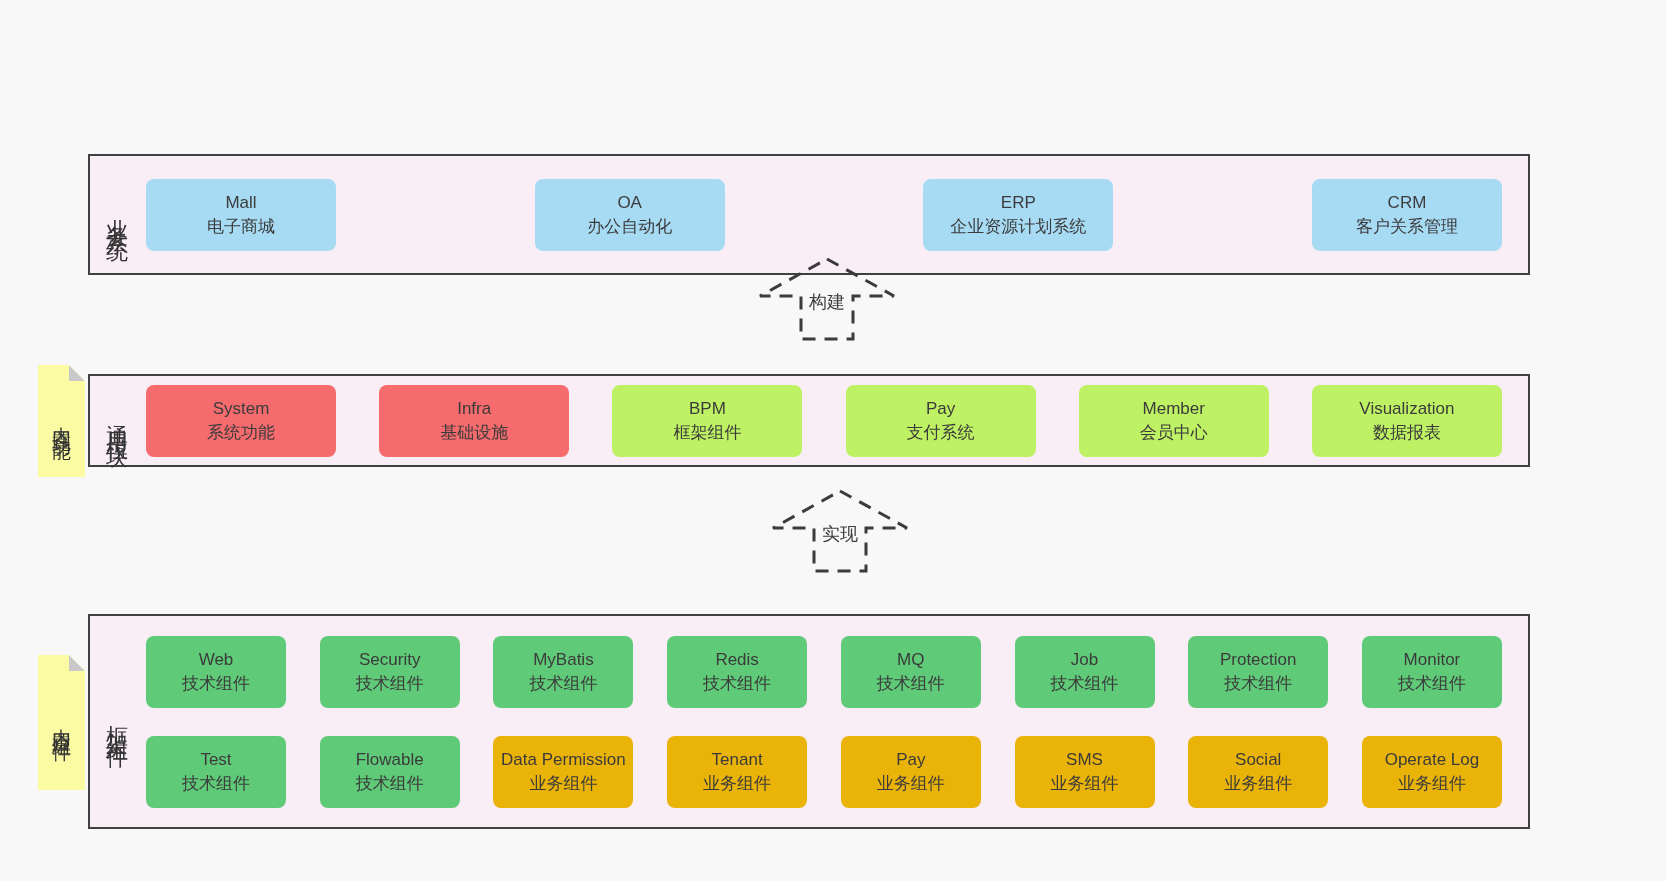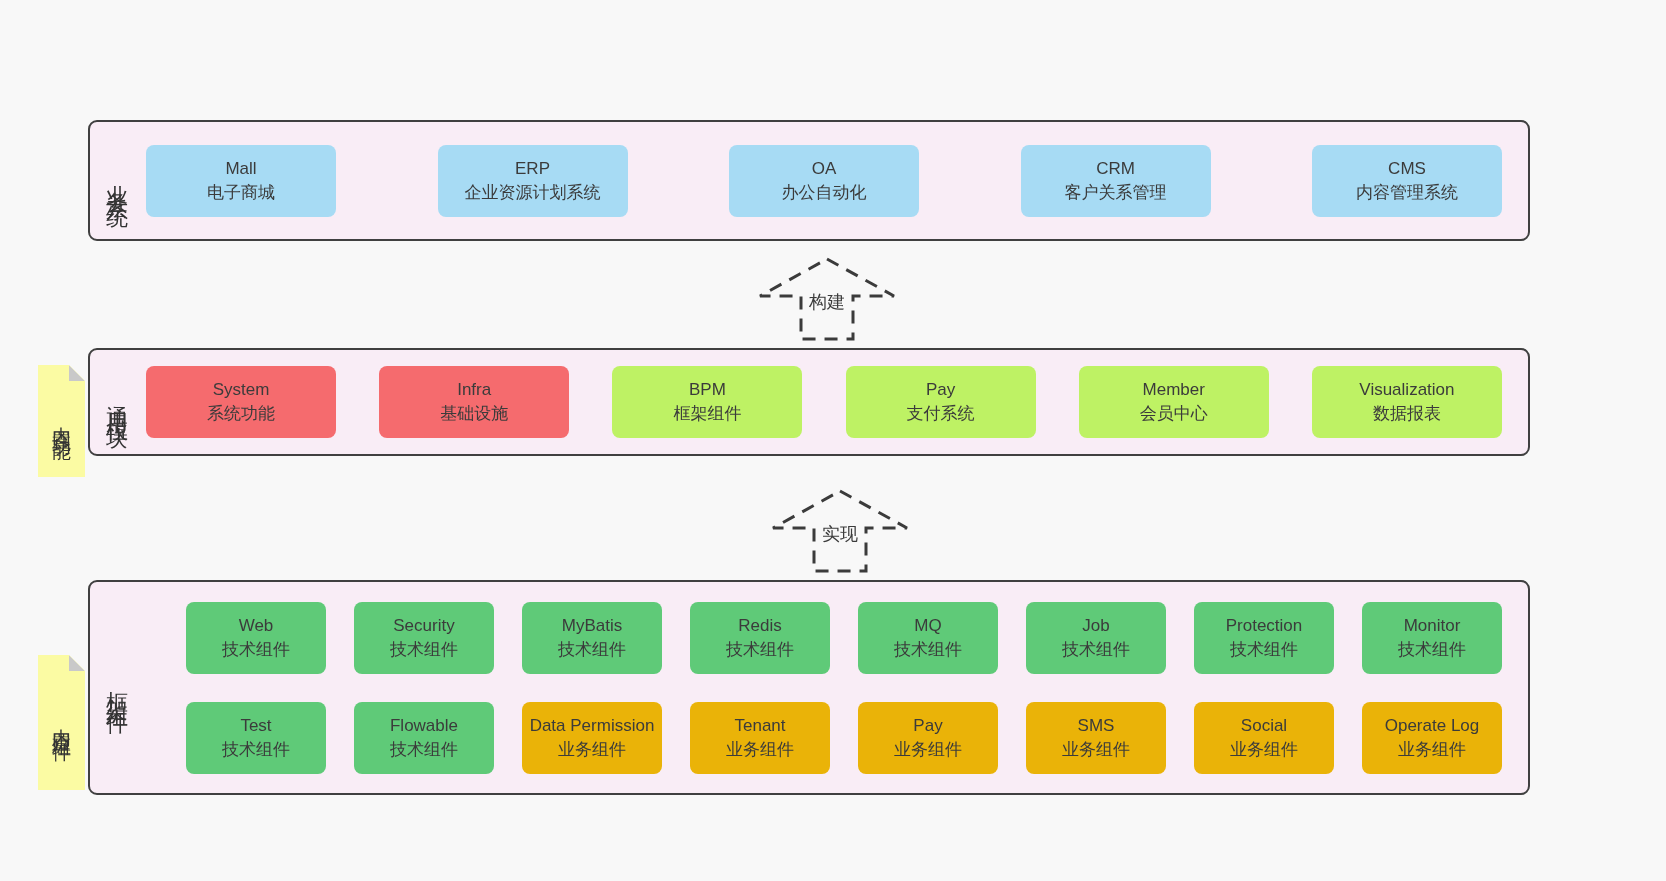--- a/index.html
+++ b/index.html
@@ -7,26 +7,27 @@
     width:1666px;height:881px;position:relative;overflow:hidden;
     background:#f8f8f8;
     font-family:"Liberation Sans","DejaVu Sans",sans-serif;
     color:#3b3b3b;
   }
   .canvas{position:absolute;inset:0;}
 
   
   .layer{
     position:absolute;left:88px;width:1442px;box-sizing:border-box;
-    background:#f9edf6;border:2px solid #404040;border-radius:9px;
+    background:#f9edf6;border:2px solid #404040;border-radius:0;
     display:flex;
+    margin-top:34px;
   }
   #layer-0{top:120px;height:121px;}
-  #layer-1{top:348px;height:108px;}
-  #layer-2{top:580px;height:215px;gap:40px;}
+  #layer-1{top:340px;height:93px;}
+  #layer-2{top:580px;height:215px;}
 
   .layer-label{
     width:54px;display:flex;align-items:center;justify-content:center;
     writing-mode:vertical-rl;text-orientation:upright;
     font-size:22px;letter-spacing:7px;color:#333;
   }
   .rows{
     flex:1;display:flex;flex-direction:column;justify-content:center;
     gap:28px;padding:0 26px 0 2px;
   }
@@ -81,34 +82,30 @@
 
   <section class="layer" id="layer-0">
     <div class="layer-label">业务系统</div>
     <div class="rows">
         <div class="row">
           <div class="box blue w190">
             <div>Mall</div>
             <div>电子商城</div>
           </div>
           <div class="box blue w190">
+            <div>OA</div>
+            <div>办公自动化</div>
+          </div>
+          <div class="box blue w190">
             <div>ERP</div>
             <div>企业资源计划系统</div>
           </div>
           <div class="box blue w190">
-            <div>OA</div>
-            <div>办公自动化</div>
-          </div>
-          <div class="box blue w190">
             <div>CRM</div>
             <div>客户关系管理</div>
-          </div>
-          <div class="box blue w190">
-            <div>CMS</div>
-            <div>内容管理系统</div>
           </div>
         </div>
       </div>
   </section>
 
   <div class="arrow" id="arrow-0">
     <svg viewBox="0 0 140 86">
       <polygon points="70,3 137,40 96,40 96,83 44,83 44,40 3,40" fill="none" stroke="#3b3b3b" stroke-width="3" stroke-dasharray="13 9"></polygon>
     </svg>
     <span class="arrow-label">构建</span>

